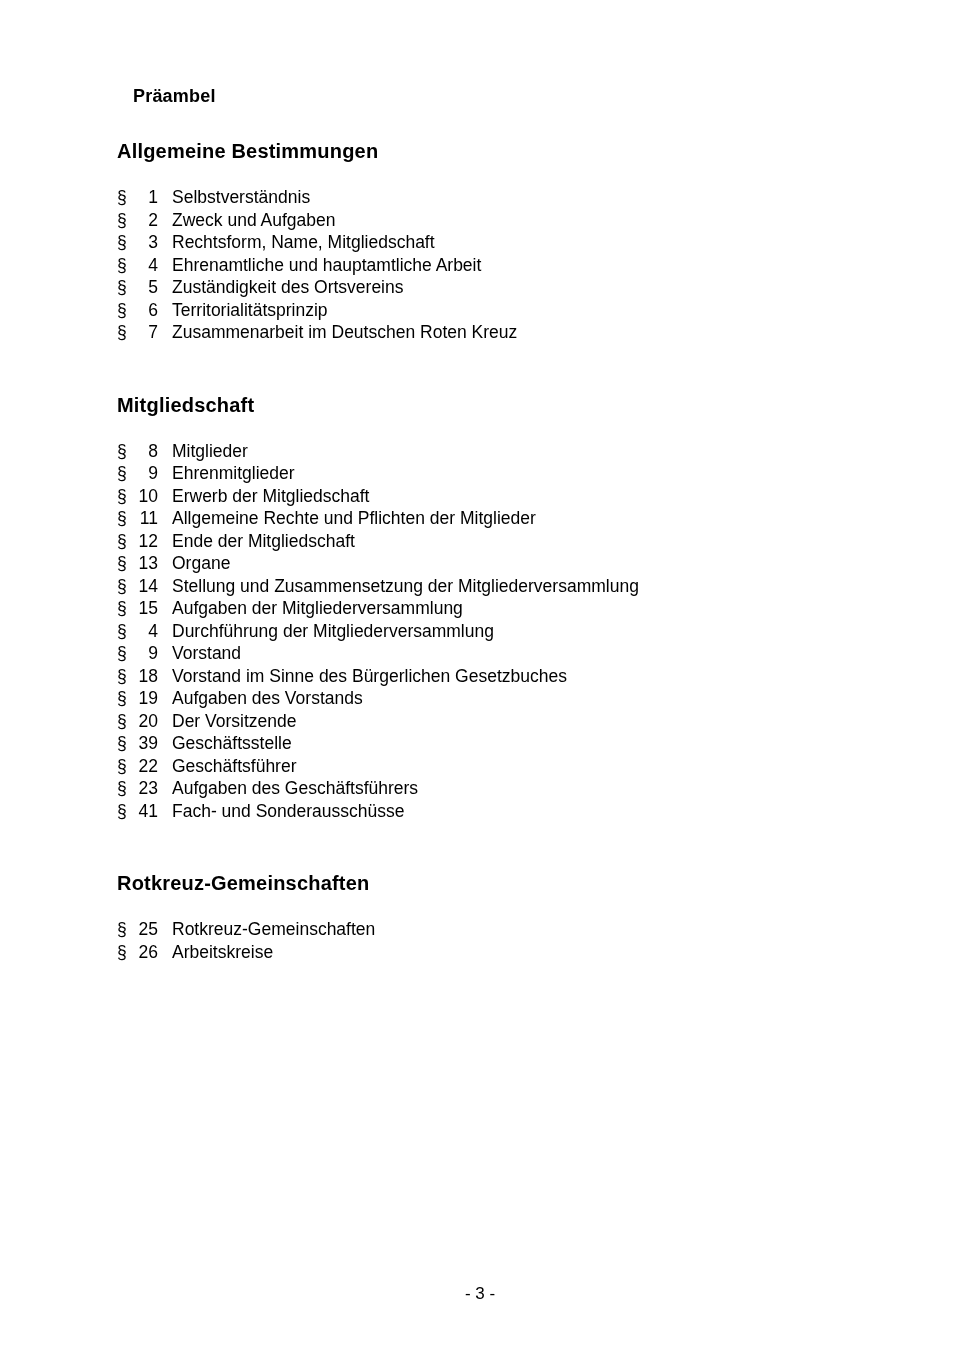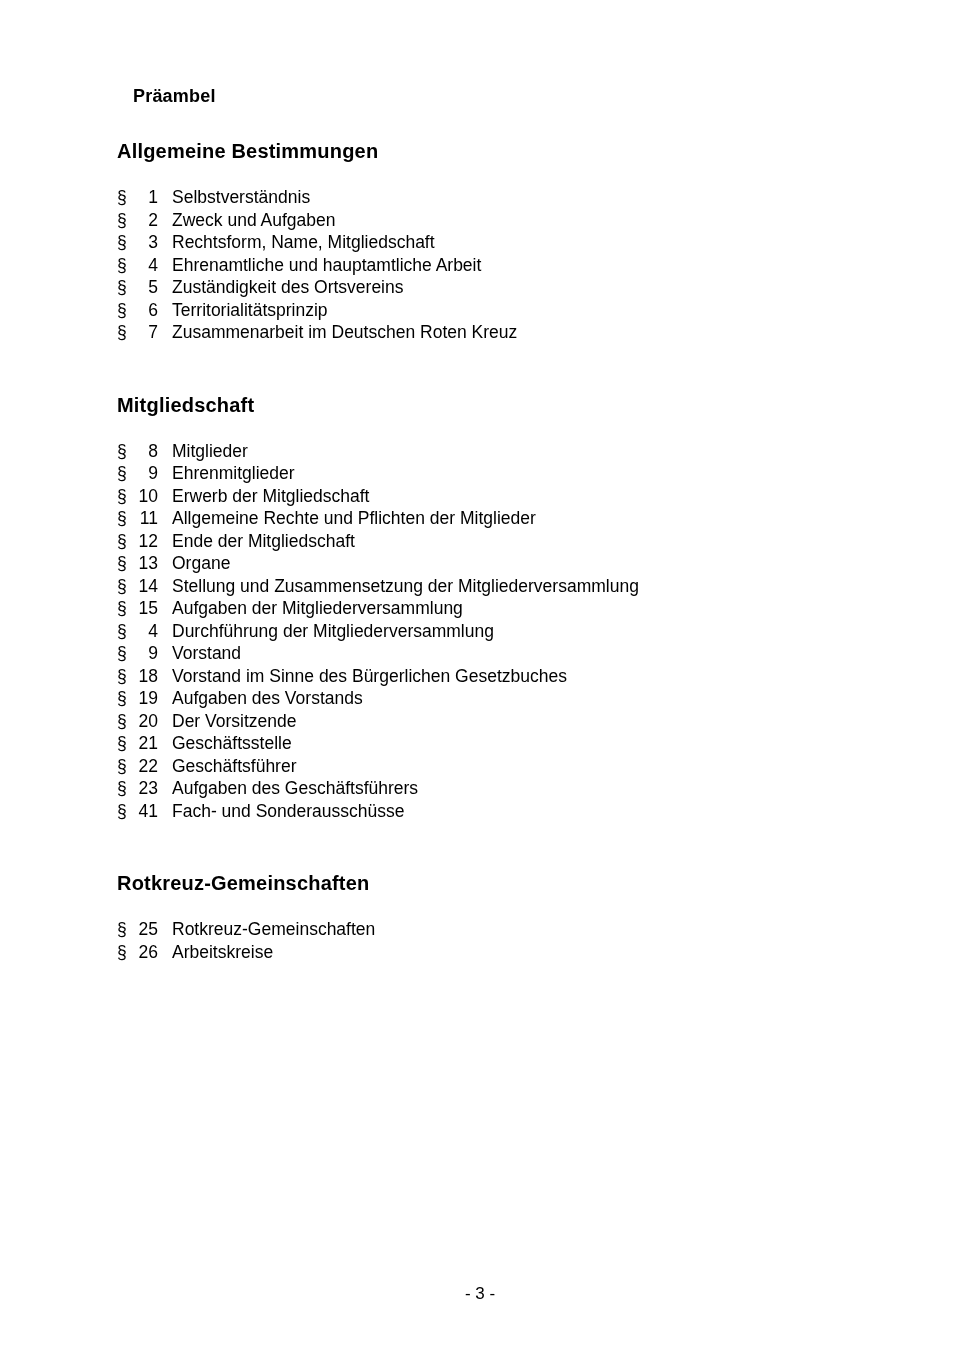--- a/index.html
+++ b/index.html
@@ -206,21 +206,21 @@
   </div>
 
   <div class="item">
     <span class="mark">§</span>
     <span class="num">20</span>
     <span class="label">Der Vorsitzende</span>
   </div>
 
   <div class="item">
     <span class="mark">§</span>
-    <span class="num">21</span>
+    <span class="num">39</span>
     <span class="label">Geschäftsstelle</span>
   </div>
 
   <div class="item">
     <span class="mark">§</span>
     <span class="num">22</span>
     <span class="label">Geschäftsführer</span>
   </div>
 
   <div class="item">

